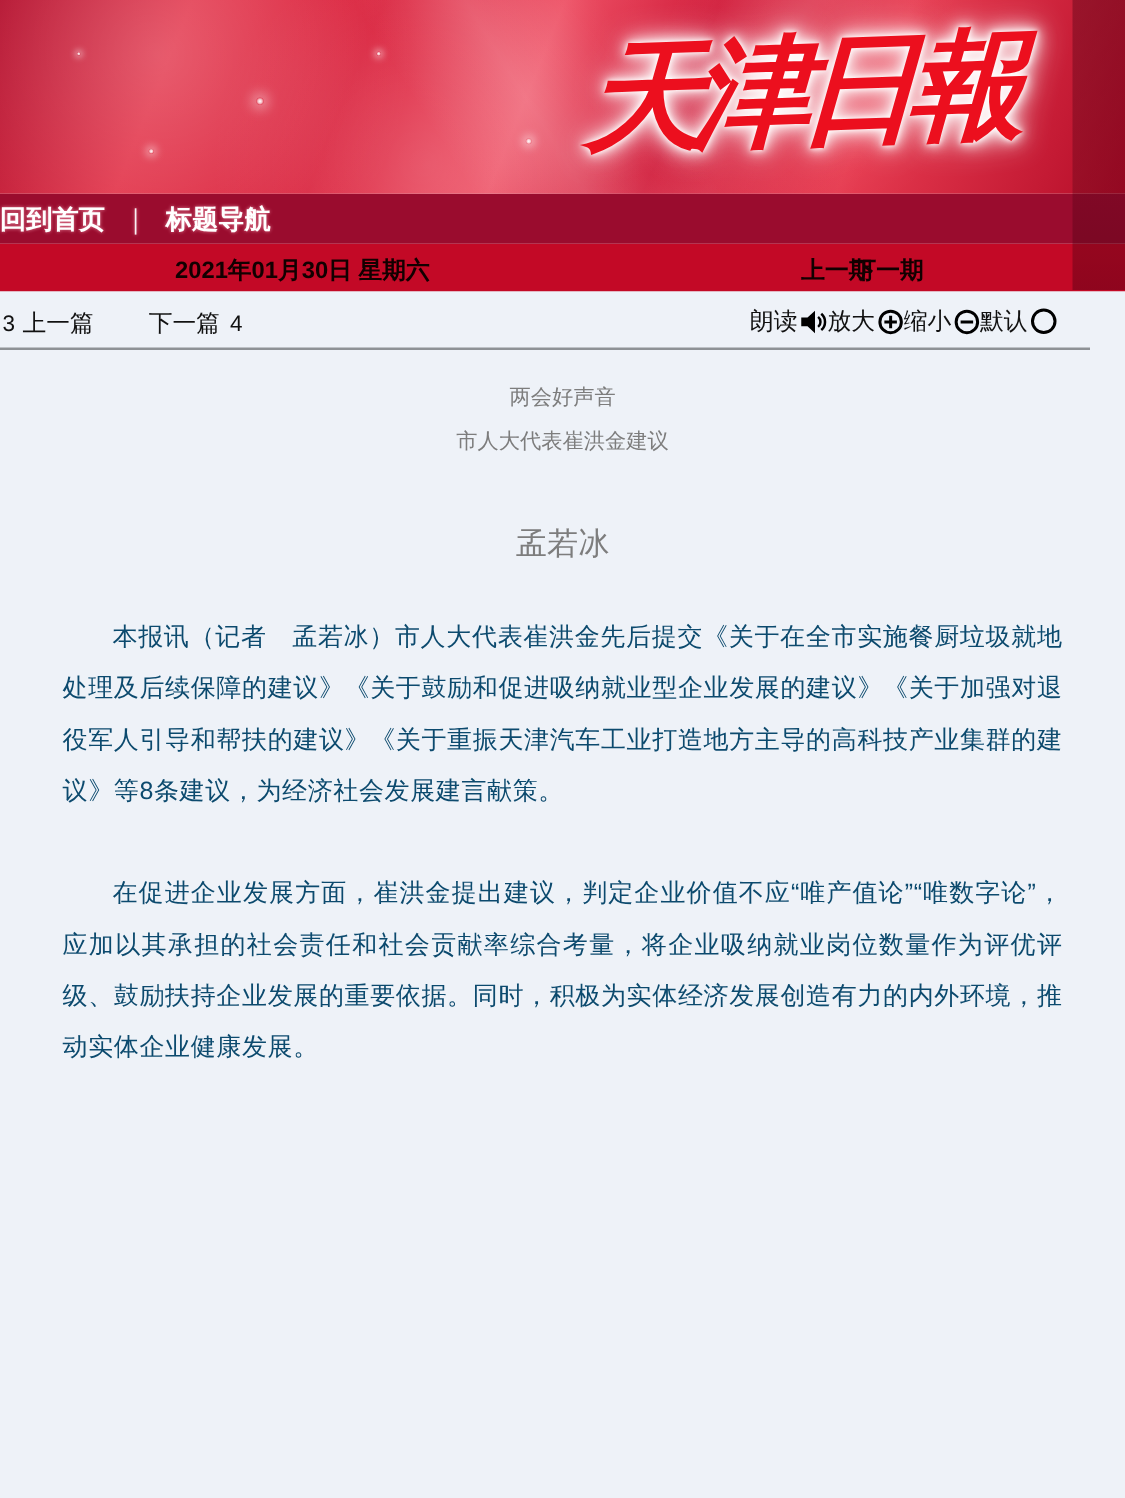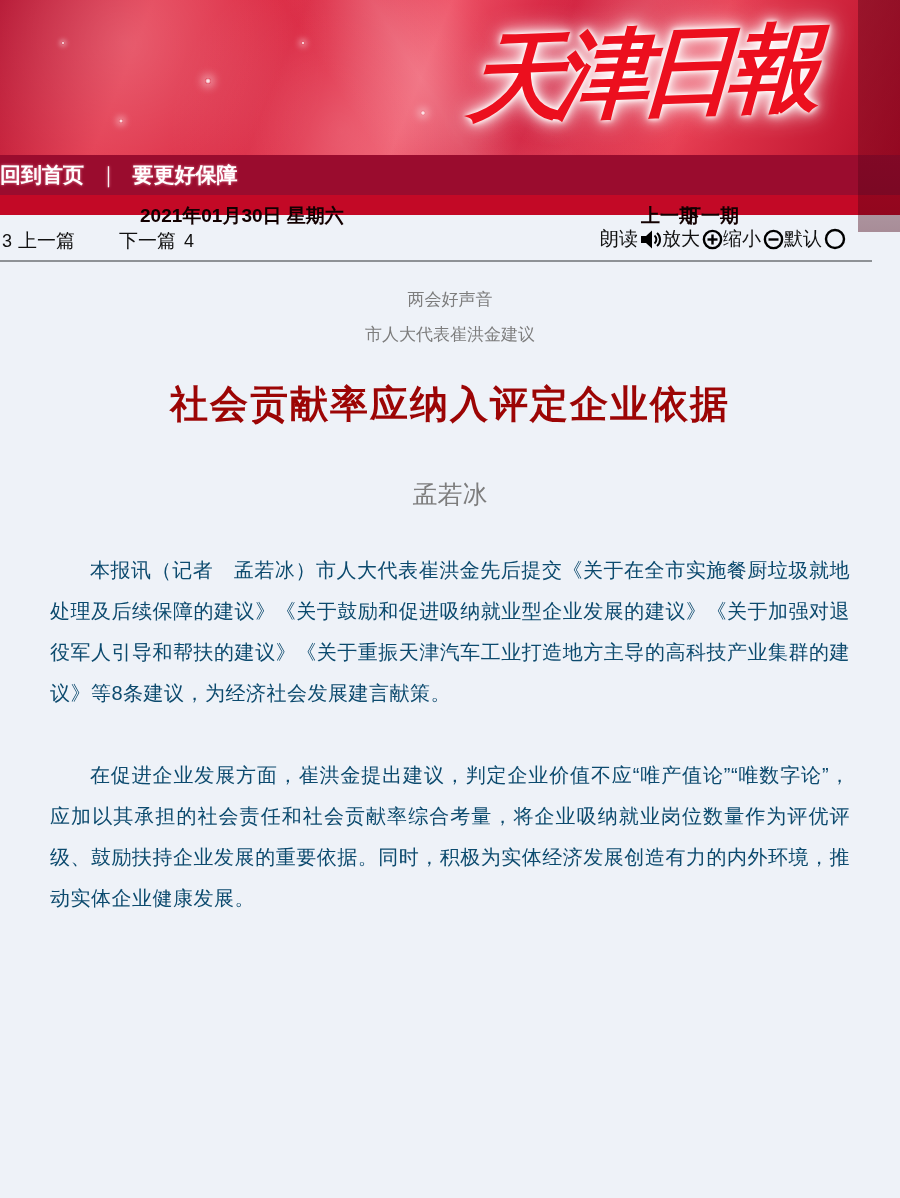--- a/index.html
+++ b/index.html
@@ -52,21 +52,21 @@
     height:40px; background:#9a0c2e; color:#fff;
     display:flex; align-items:center; justify-content:flex-start;
     padding-right:50px; font-size:21px; font-weight:bold;
     text-shadow:0 0 3px rgba(255,170,190,.8);
   }
   .navbar a{ color:#fff; text-decoration:none; cursor:pointer; }
   .navbar .divider{ margin:0 14px; font-weight:normal; opacity:.95; }
 
   
   .datebar{
-    height:20px; background:#c30926; position:relative;
+    height:38px; background:#c30926; position:relative;
     font-size:19px; font-weight:bold; color:#120000;
   }
   .datebar span{ position:absolute; top:8px; }
   .date-text{ left:140px; }
   .prev-issue{ left:641px; cursor:pointer; }
   .next-issue{ left:682px; cursor:pointer; }
 
   
   .toolbar{
     position:relative; height:47px; width:872px;
@@ -108,21 +108,21 @@
   <span class="sparkle sp3"></span>
   <span class="sparkle sp4"></span>
   <span class="sparkle sp5"></span>
   <div class="logo">天津日報</div>
 </div>
 <div class="right-dark-band"></div>
 
 <div class="navbar">
   <a>回到首页</a>
   <span class="divider">｜</span>
-  <a>要更好保障</a>
+  <a>标题导航</a>
 </div>
 
 <div class="datebar">
   <span class="date-text">2021年01月30日 星期六</span>
   <span class="prev-issue">上一期</span>
   <span class="next-issue">下一期</span>
 </div>
 
 <div class="toolbar">
   <div class="tb-left">
@@ -169,19 +169,18 @@
           <circle cx="11" cy="11" r="9" fill="none" stroke="#000" stroke-width="2.4"></circle>
         </svg>
       </span>
     </span>
   </div>
 </div>
 
 <div class="content">
   <div class="kicker kicker-1">两会好声音</div>
   <div class="kicker">市人大代表崔洪金建议</div>
-  <h1 class="article-title">社会贡献率应纳入评定企业依据</h1>
   <div class="author">孟若冰</div>
   <div class="body-text">
     <p>本报讯（记者　孟若冰）市人大代表崔洪金先后提交《关于在全市实施餐厨垃圾就地处理及后续保障的建议》《关于鼓励和促进吸纳就业型企业发展的建议》《关于加强对退役军人引导和帮扶的建议》《关于重振天津汽车工业打造地方主导的高科技产业集群的建议》等8条建议，为经济社会发展建言献策。</p>
     <p>在促进企业发展方面，崔洪金提出建议，判定企业价值不应“唯产值论”“唯数字论”，应加以其承担的社会责任和社会贡献率综合考量，将企业吸纳就业岗位数量作为评优评级、鼓励扶持企业发展的重要依据。同时，积极为实体经济发展创造有力的内外环境，推动实体企业健康发展。</p>
   </div>
 </div>
 
 </body></html>

